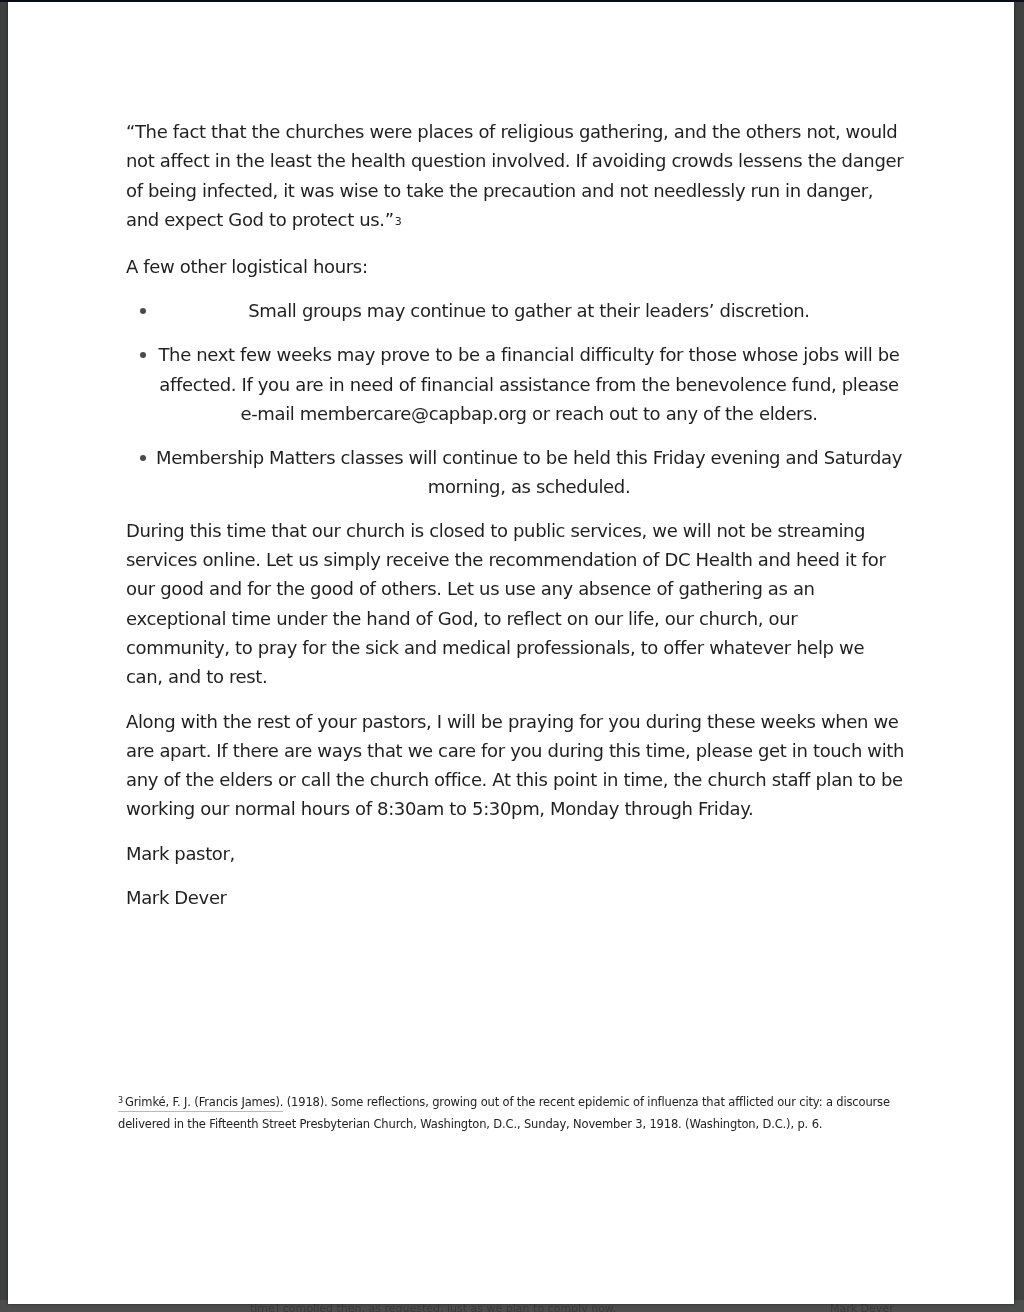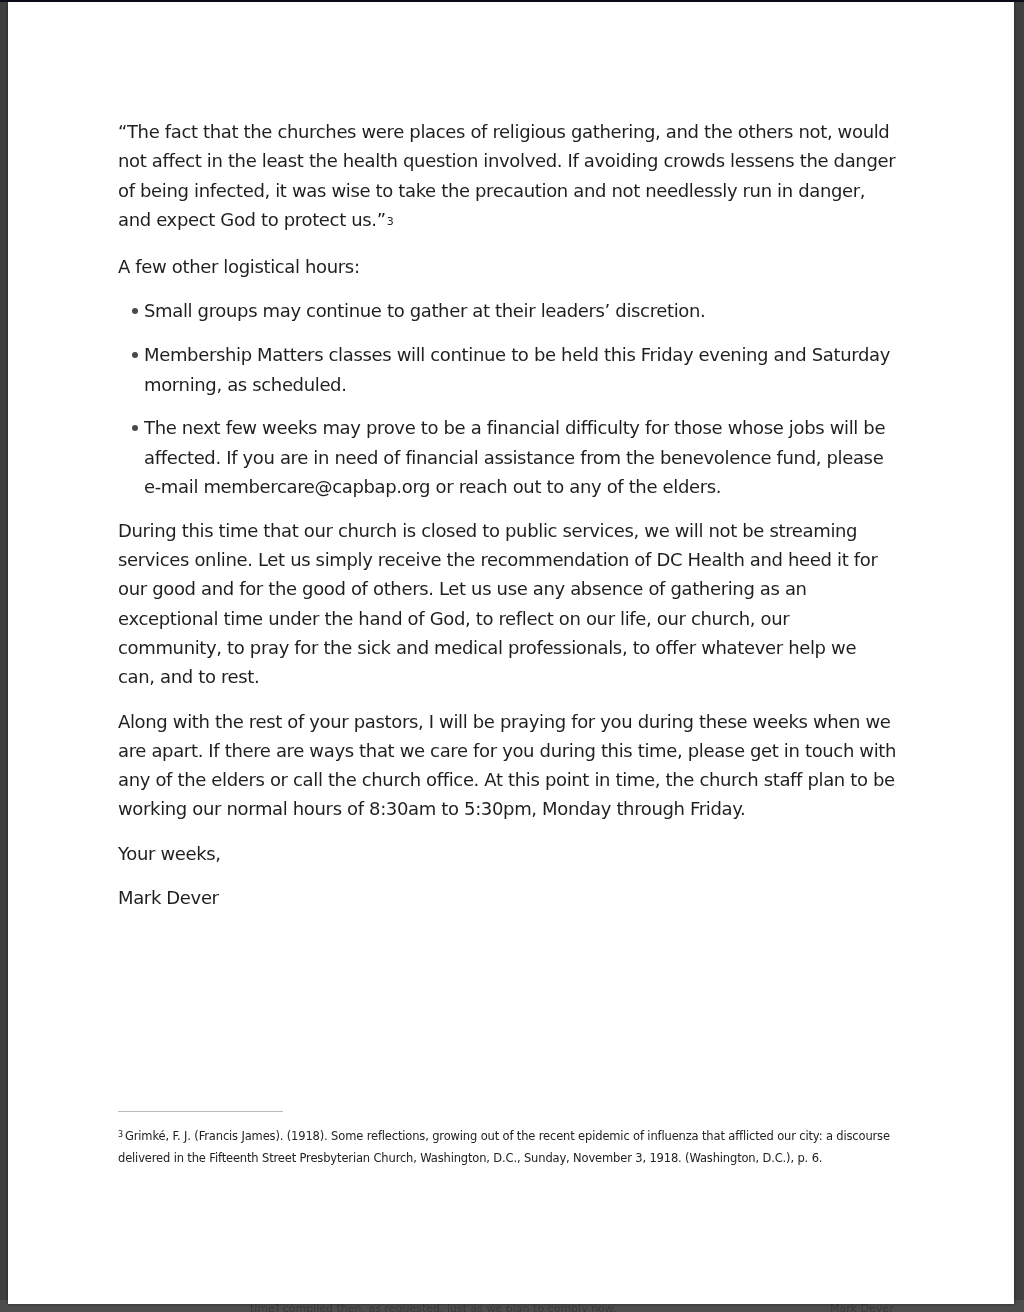--- a/index.html
+++ b/index.html
@@ -43,21 +43,21 @@
       position: absolute;
       left: 8px;
       top: 2px;
       width: 1006px;
       height: 1302px;
       background: #ffffff;
       box-shadow: 0 0 3px rgba(0,0,0,0.5);
     }
     .content {
       position: absolute;
-      left: 118px;
+      left: 126px;
       top: 117px;
       width: 780px;
       color: #1f1f1f;
       font-size: 18px;
       line-height: 29.3px;
       letter-spacing: -0.35px;
     }
     .content p {
       margin: 0 0 15px 0;
     }
@@ -65,20 +65,21 @@
       font-size: 11px;
       vertical-align: 0;
       position: relative;
       top: -1px;
       margin-left: 1px;
     }
     ul.notes {
       list-style: none;
       margin: 0 0 0 0;
       padding: 0 0 0 26px;
+      text-align: center;
     }
     ul.notes li {
       position: relative;
       margin: 0 0 14.5px 0;
     }
     ul.notes li .bullet {
       position: absolute;
       left: -12px;
       top: 12px;
       width: 6px;
@@ -93,21 +94,21 @@
       position: absolute;
       left: 118px;
       top: 1111px;
       width: 165px;
       height: 1px;
       background: #b9b9b9;
     }
     .footnote {
       position: absolute;
       left: 118px;
-      top: 1126px;
+      top: 1092px;
       width: 780px;
       font-size: 11.5px;
       line-height: 20px;
       color: #222;
       letter-spacing: -0.15px;
     }
     .footnote sup {
       font-size: 8px;
       vertical-align: 0;
       position: relative;
@@ -134,33 +135,33 @@
 
   <p>A few other logistical hours:</p>
 
   <ul class="notes">
     <li>
       <span class="bullet"></span>
       <span>Small groups may continue to gather at their leaders’ discretion.</span>
     </li>
     <li>
       <span class="bullet"></span>
-      <span>Membership Matters classes will continue to be held this Friday evening and Saturday morning, as scheduled.</span>
+      <span>The next few weeks may prove to be a financial difficulty for those whose jobs will be affected. If you are in need of financial assistance from the benevolence fund, please e-mail membercare@capbap.org or reach out to any of the elders.</span>
     </li>
     <li>
       <span class="bullet"></span>
-      <span>The next few weeks may prove to be a financial difficulty for those whose jobs will be affected. If you are in need of financial assistance from the benevolence fund, please e-mail membercare@capbap.org or reach out to any of the elders.</span>
+      <span>Membership Matters classes will continue to be held this Friday evening and Saturday morning, as scheduled.</span>
     </li>
   </ul>
 
   <p>During this time that our church is closed to public services, we will not be streaming services online. Let us simply receive the recommendation of DC Health and heed it for our good and for the good of others. Let us use any absence of gathering as an exceptional time under the hand of God, to reflect on our life, our church, our community, to pray for the sick and medical professionals, to offer whatever help we can, and to rest.</p>
 
   <p>Along with the rest of your pastors, I will be praying for you during these weeks when we are apart. If there are ways that we care for you during this time, please get in touch with any of the elders or call the church office. At this point in time, the church staff plan to be working our normal hours of 8:30am to 5:30pm, Monday through Friday.</p>
 
-  <p class="closing">Your weeks,</p>
+  <p class="closing">Mark pastor,</p>
 
   <p>Mark Dever</p>
 </div>
 
 <div class="footnote-rule"></div>
 
 <div class="footnote">
   <sup>3</sup><span>Grimké, F. J. (Francis James). (1918). Some reflections, growing out of the recent epidemic of influenza that afflicted our city: a discourse delivered in the Fifteenth Street Presbyterian Church, Washington, D.C., Sunday, November 3, 1918. (Washington, D.C.), p. 6.</span>
 </div>
 

